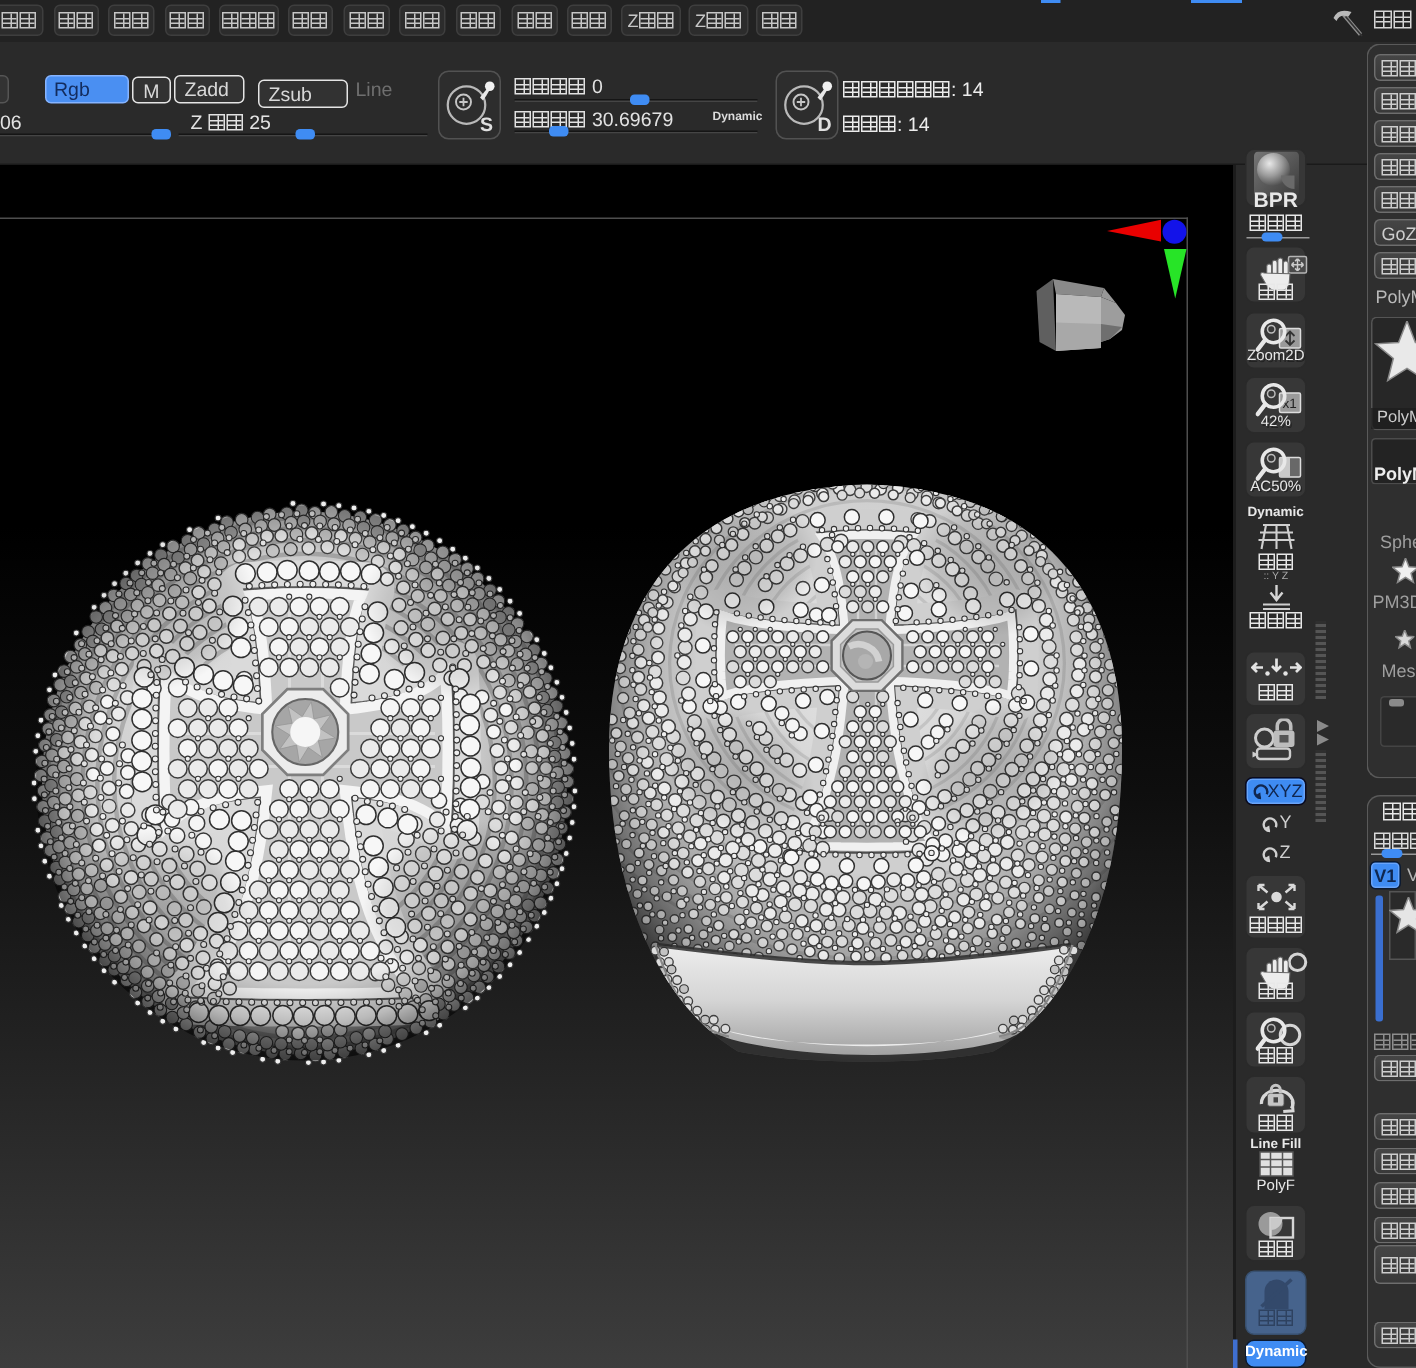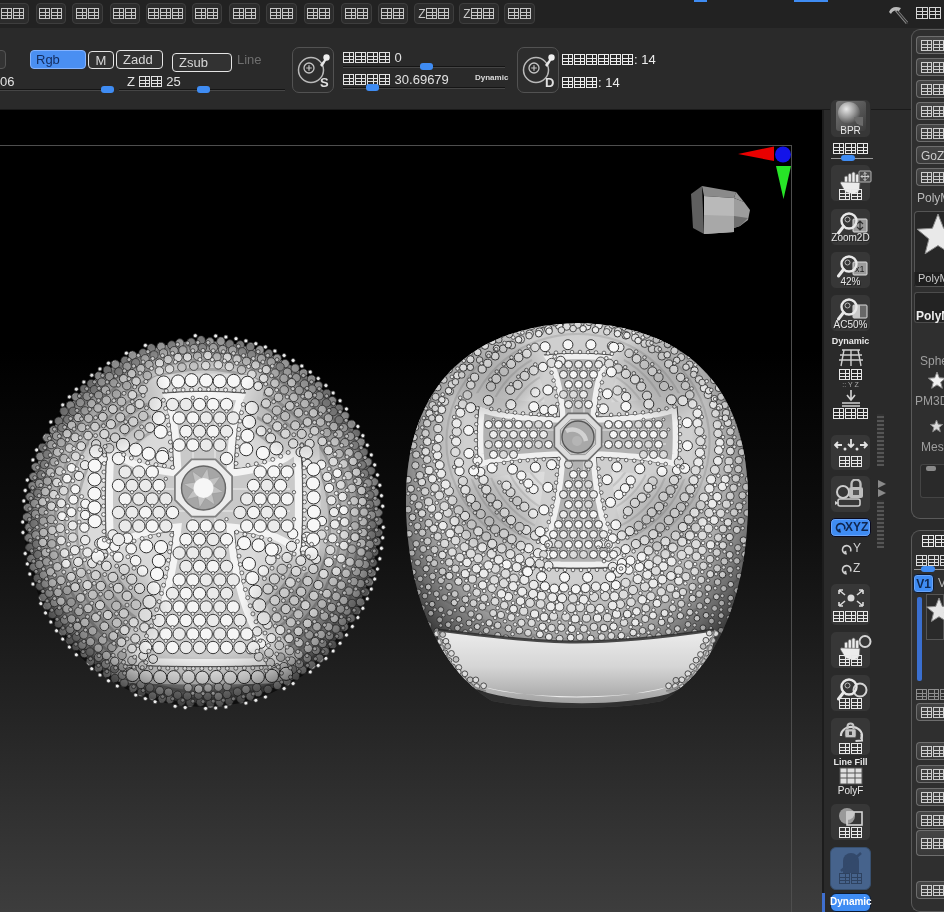--- a/index.html
+++ b/index.html
@@ -3076,21 +3076,21 @@
         </radialGradient>
 <linearGradient id="sqg" x1="0" y1="0" x2="1" y2="1">
           <stop offset="0%" stop-color="#777"></stop>
           <stop offset="100%" stop-color="#3a3a3a"></stop>
         </linearGradient>
       </defs>
 <rect x="0" y="0" width="30" height="30" rx="3" fill="url(#sqg)"></rect>
 <circle cx="13" cy="12" r="11" fill="url(#sph)"></circle>
       <path d="M18 16 a9 9 0 0 0 9 9 v-9 z" fill="#6a6a6a"></path>
     </svg>
-    <div class="slab" style="top:125px;font-size:10px;font-weight:normal">BPR</div>
+    <div class="slab" style="top:125px;font-size:14px;font-weight:bold">BPR</div>
     <div class="slab" style="top:142px;font-size:12px"><i class="cj"></i><i class="cj"></i><i class="cj"></i></div>
     <div style="position:absolute;left:831px;top:158px;width:42px;height:1px;background:#9a9a9a"></div>
     <div class="shandle" style="left:841px;top:155px;width:14px;height:6px"></div>
     <div class="sbtn" style="top:164px;height:38px"></div>
     <svg style="position:absolute;left:838px;top:168px" width="34" height="26" viewBox="0 0 34 26">
       <rect x="21" y="3" width="12" height="11" rx="1" fill="#4a4a4a" stroke="#b5b5b5" stroke-width="1"></rect>
       <path d="M27 4.5 v8 M23 8.5 h8 M27 4.5 l-1.6 1.6 M27 4.5 l1.6 1.6 M27 12.5 l-1.6 -1.6 M27 12.5 l1.6 -1.6 M23 8.5 l1.6 -1.6 M23 8.5 l1.6 1.6 M31 8.5 l-1.6 -1.6 M31 8.5 l-1.6 1.6" stroke="#ccc" stroke-width="1"></path>
       <g fill="#ececec" stroke="#666" stroke-width=".7">
         <rect x="6.5" y="8" width="3.2" height="9" rx="1.6"></rect>
         <rect x="10.2" y="5.5" width="3.2" height="11" rx="1.6"></rect>
@@ -3154,21 +3154,21 @@
 <path d="M1 22 l4 2 -4 2 z" fill="#cdcdcd"></path>
 <rect x="15" y="8" width="14" height="11" rx="2" fill="#bdbdbd"></rect>
 <path d="M17.5 8 v-3 a4.5 4.5 0 0 1 9 0 v3" fill="none" stroke="#bdbdbd" stroke-width="2.4"></path>
 <rect x="19" y="11" width="6" height="5" fill="#555"></rect>
     </svg>
     <div style="position:absolute;left:830px;top:518px;width:41px;height:19px;background:#3f8cf3;border:1px solid #0a0a1e;border-radius:5px;box-shadow:0 0 0 1px #6aa4f8 inset"></div>
     <svg style="position:absolute;left:834px;top:521px" width="13" height="13" viewBox="0 0 13 13">
       <path d="M10.5 8.5 a4.2 4.2 0 1 0 -3.8 2.5" fill="none" stroke="#10264f" stroke-width="1.6"></path>
       <path d="M3.2 9 l3.4 2 -0.4 -3.6 z" fill="#10264f"></path>
     </svg>
-    <div style="position:absolute;left:845px;top:520px;font-size:12px;font-weight:bold;color:#10264f">XYZ</div>
+    <div style="position:absolute;left:845px;top:520px;font-size:12px;font-weight:normal;color:#10264f">XYZ</div>
     <svg style="position:absolute;left:840px;top:543px" width="13" height="13" viewBox="0 0 13 13">
       <path d="M10.5 8.5 a4.2 4.2 0 1 0 -3.8 2.5" fill="none" stroke="#cfcfcf" stroke-width="1.6"></path>
       <path d="M3.2 9 l3.4 2 -0.4 -3.6 z" fill="#cfcfcf"></path>
     </svg>
     <div style="position:absolute;left:853px;top:541px;font-size:12px;color:#cfcfcf">Y</div>
     <svg style="position:absolute;left:840px;top:563px" width="13" height="13" viewBox="0 0 13 13">
       <path d="M10.5 8.5 a4.2 4.2 0 1 0 -3.8 2.5" fill="none" stroke="#cfcfcf" stroke-width="1.6"></path>
       <path d="M3.2 9 l3.4 2 -0.4 -3.6 z" fill="#cfcfcf"></path>
     </svg>
     <div style="position:absolute;left:853px;top:561px;font-size:12px;color:#cfcfcf">Z</div>

